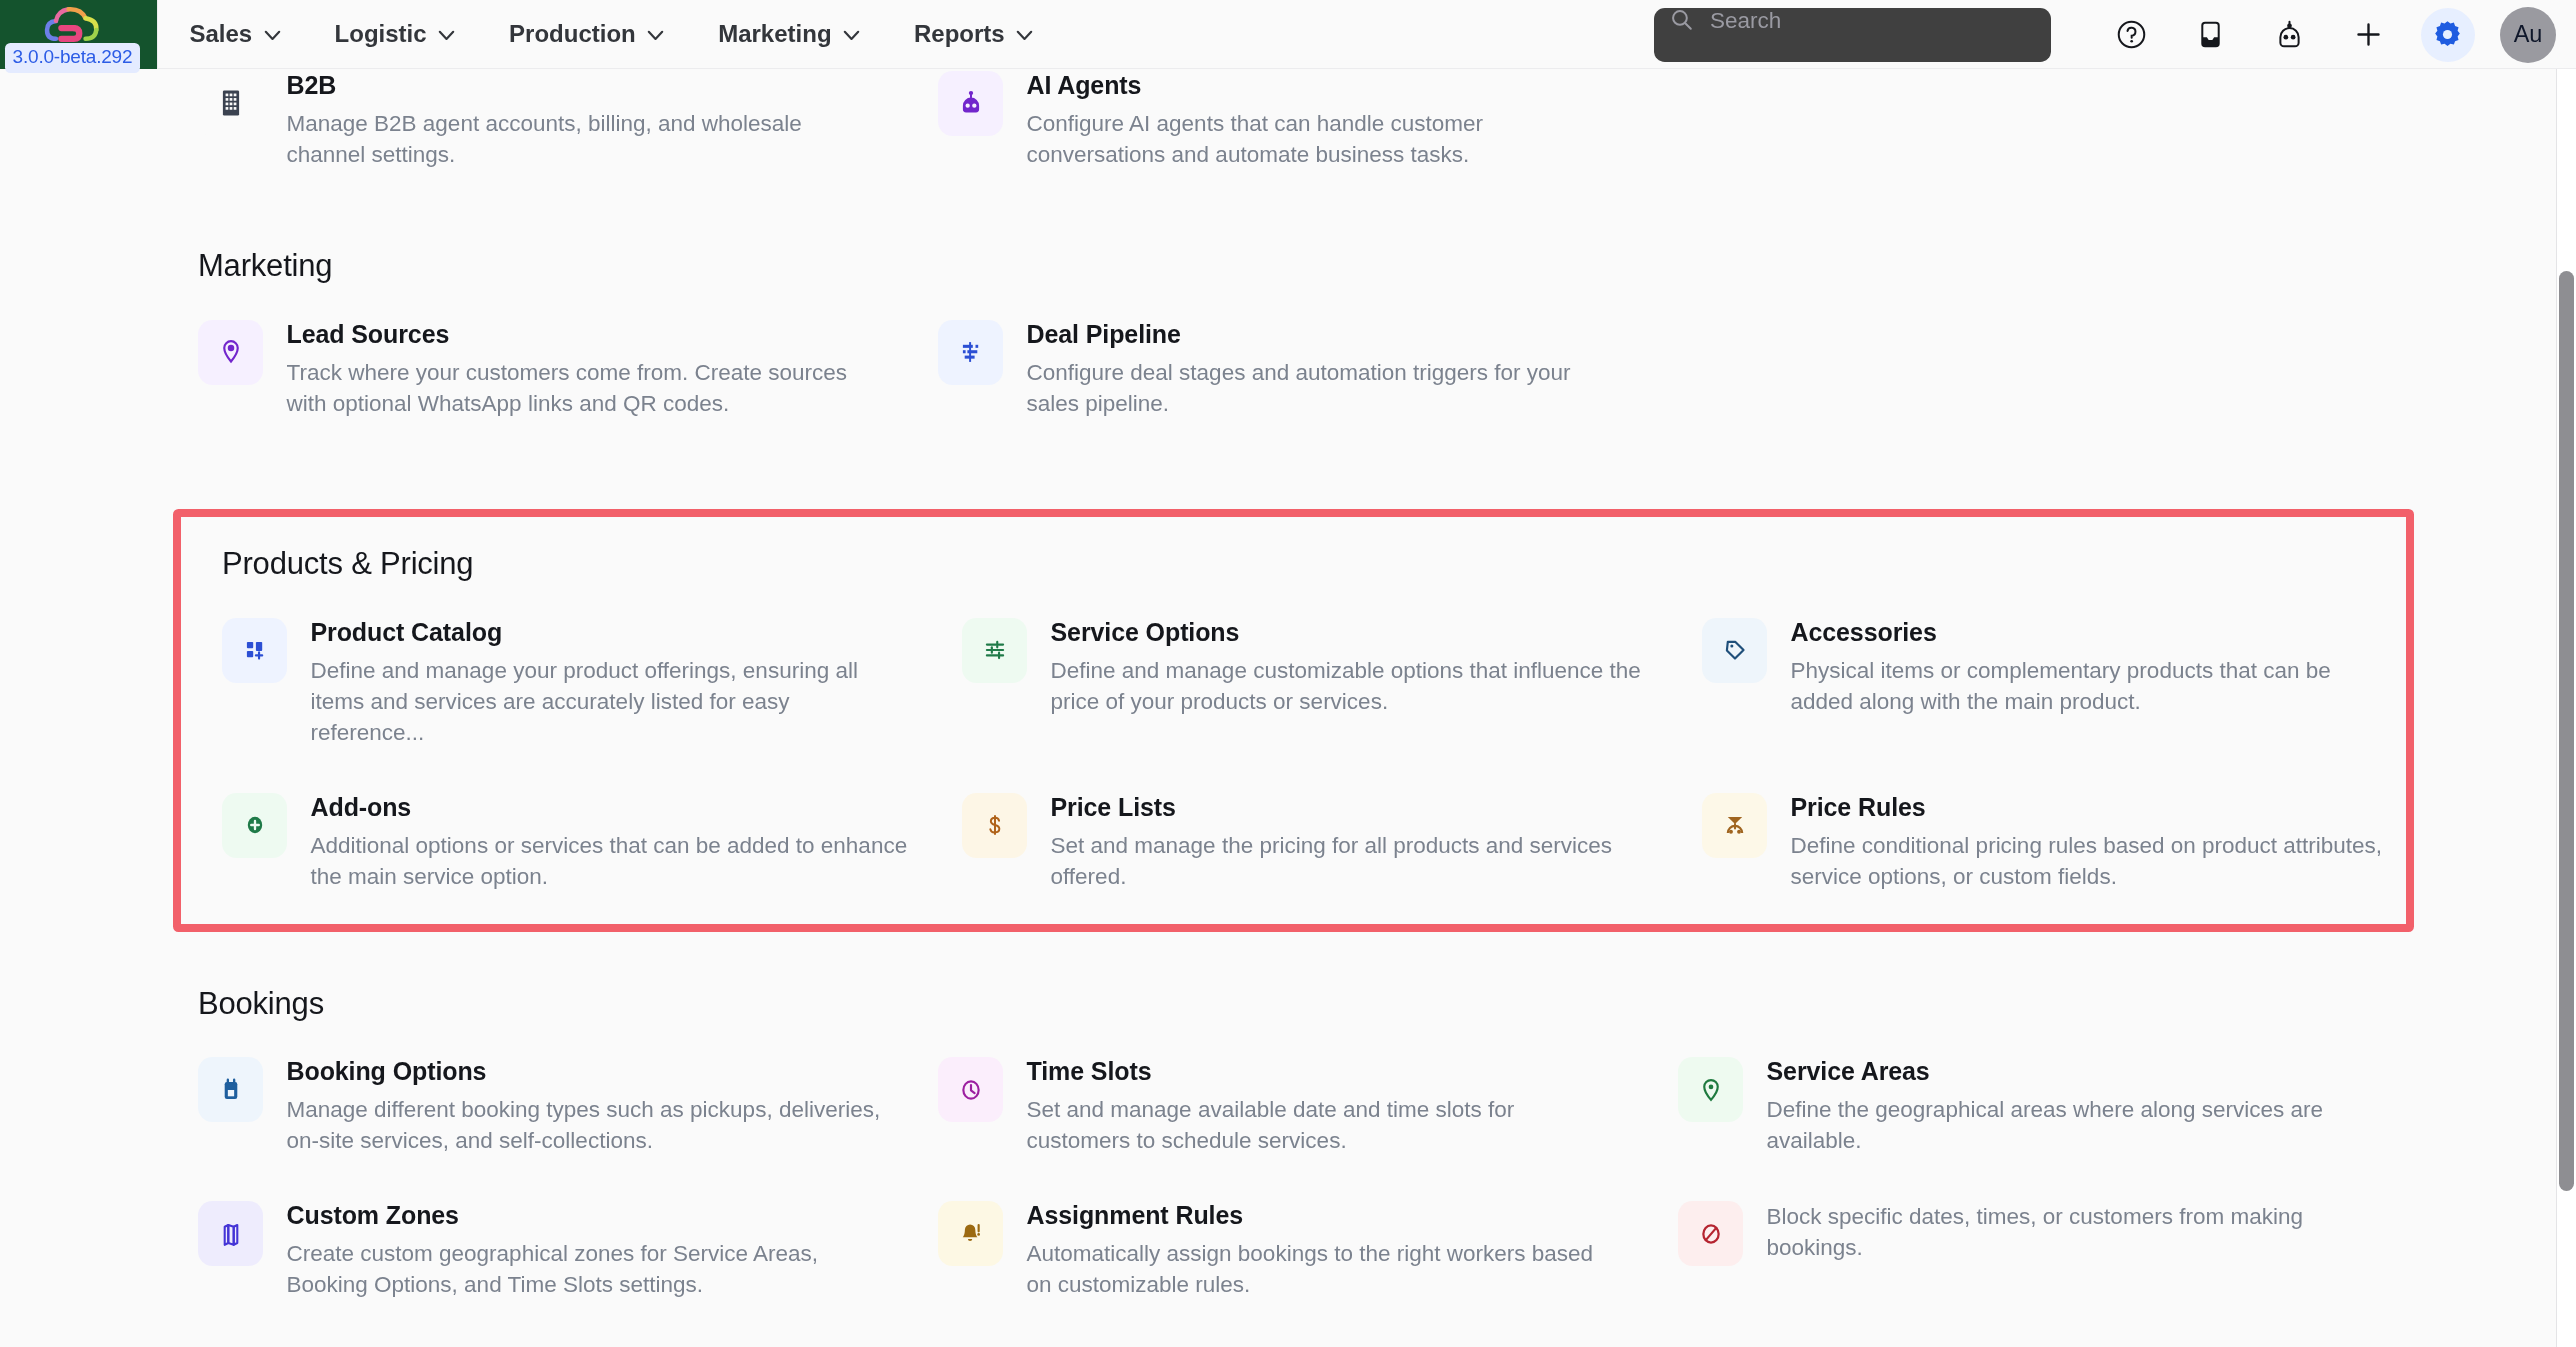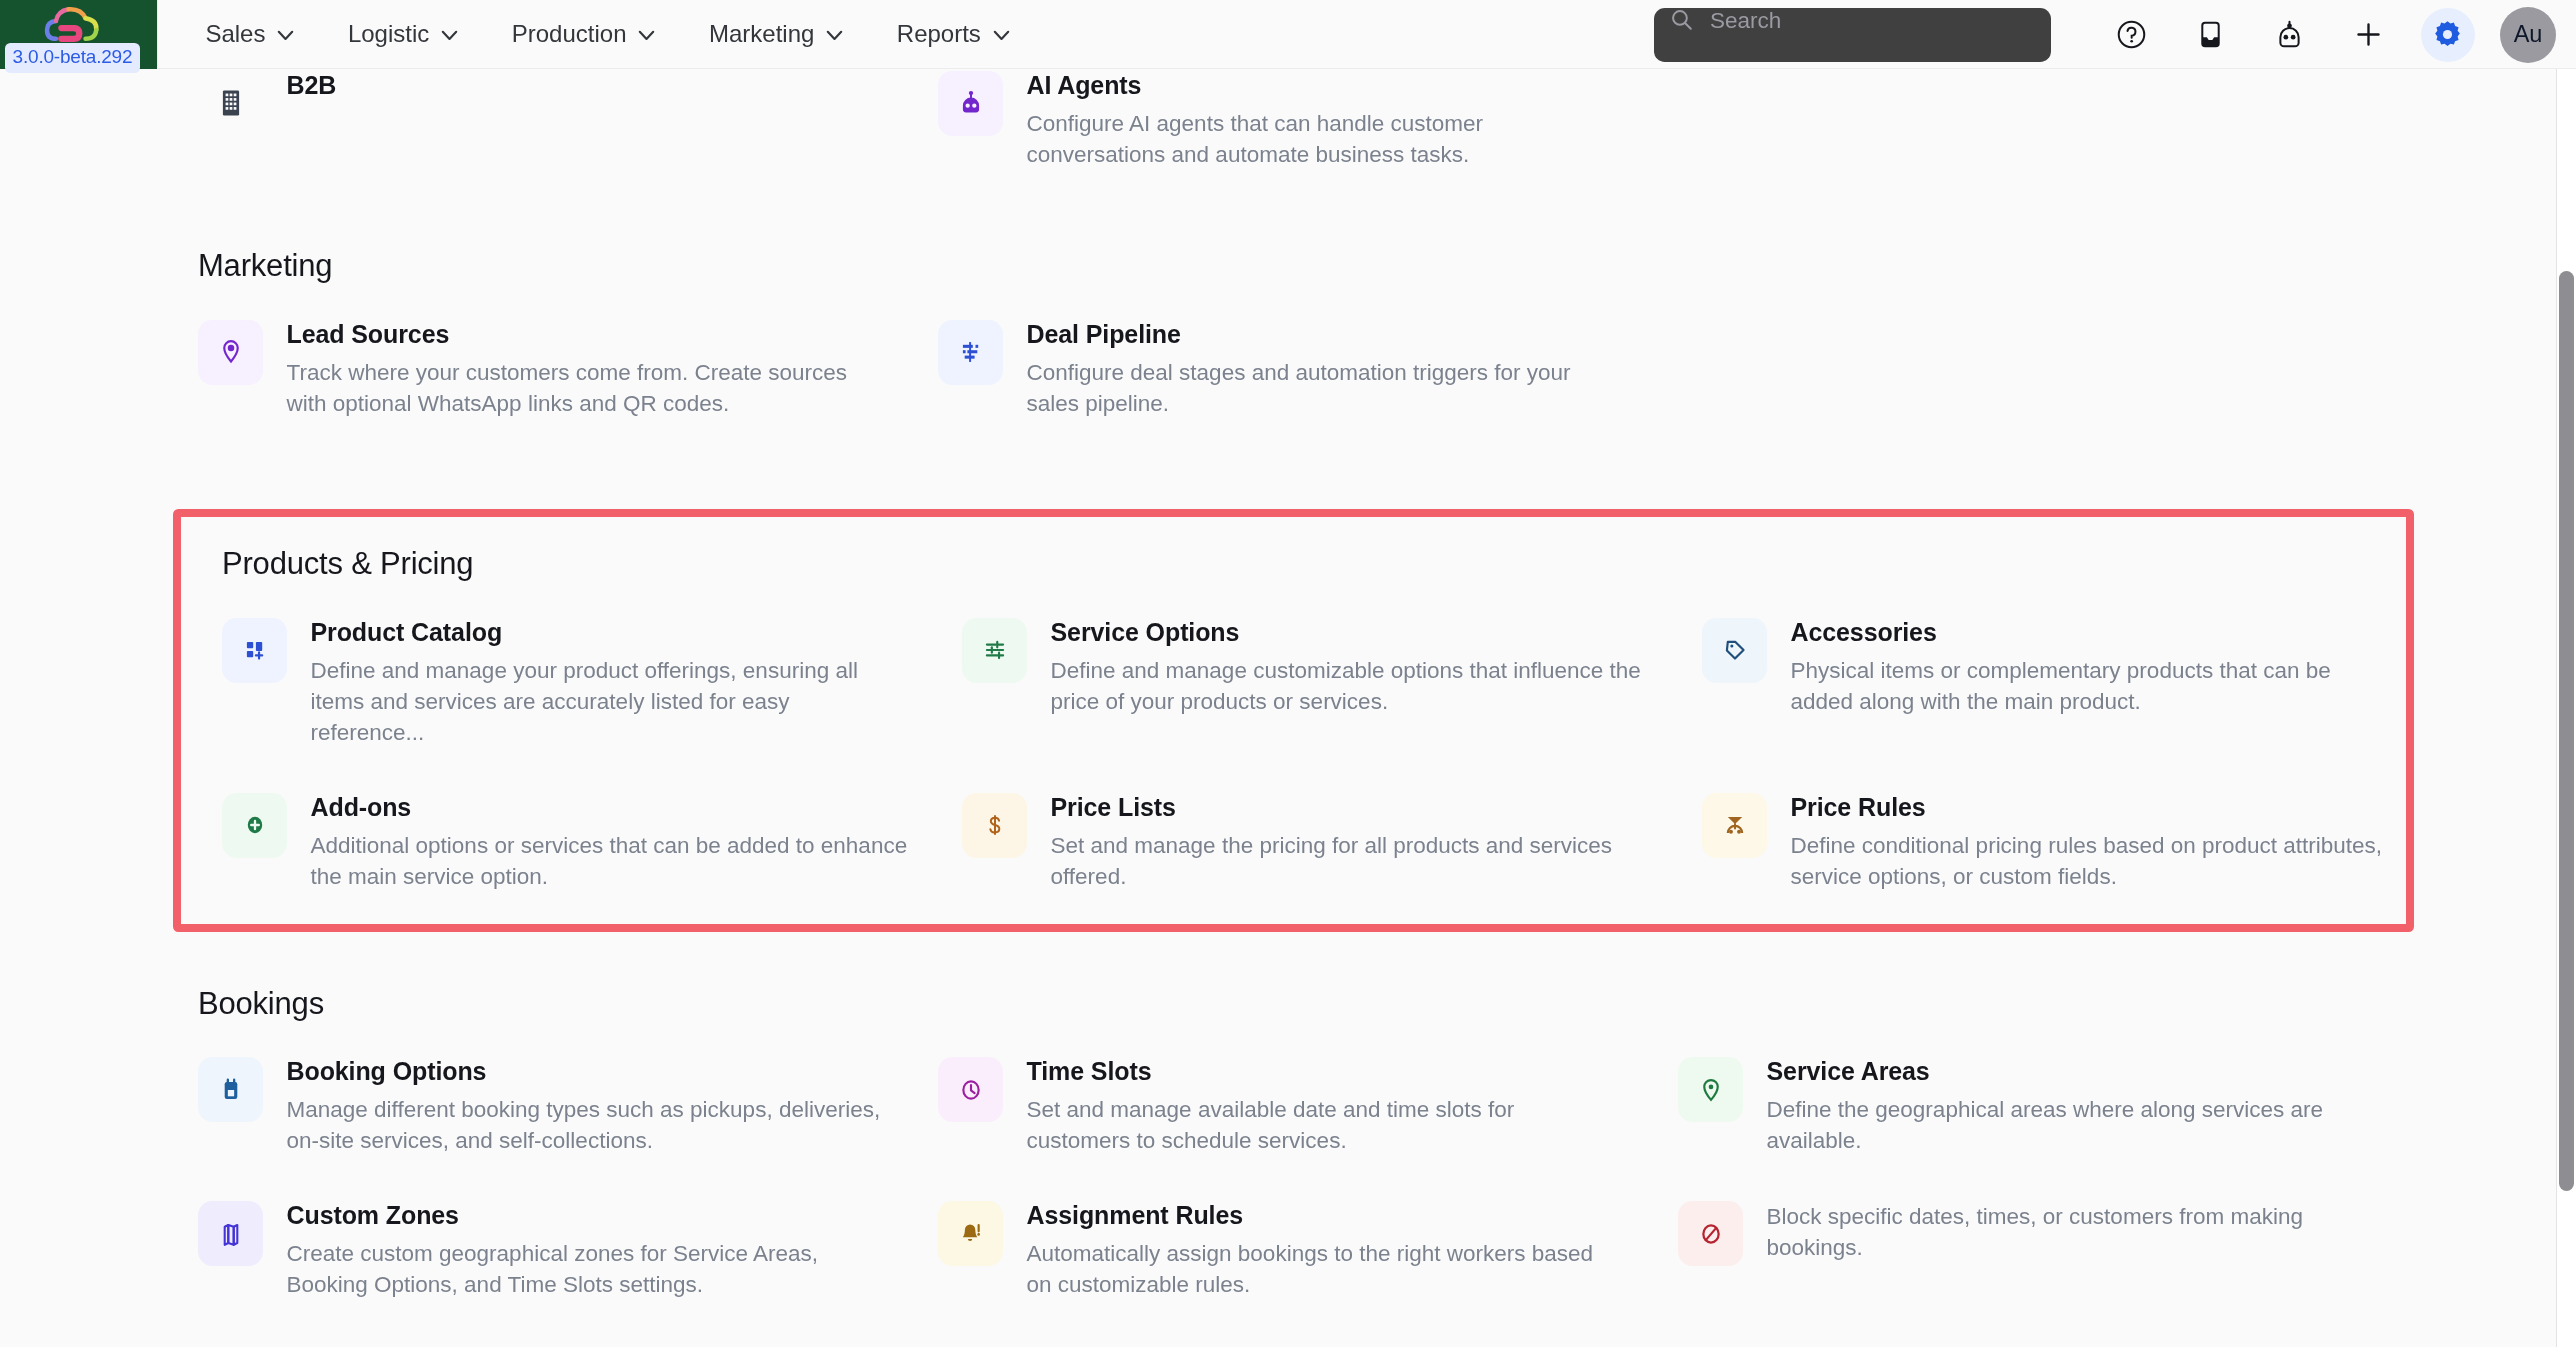--- a/index.html
+++ b/index.html
@@ -41,21 +41,22 @@
     padding: 3.6px 7.2px 4.5px 7.2px;
     border-radius: 5.4px;
     letter-spacing: -0.2px;
     white-space: nowrap;
     z-index: 5;
   }
   .nav-items {
     display: flex;
     align-items: center;
     gap: 43px;
-    margin-left: 42px;
+    margin-left: 26px;
+    font-weight: bold;
   }
   .nav-item {
     display: flex;
     align-items: center;
     gap: 11.7px;
     font-size: 24px;
     color: #33363b;
     padding: 7.2px 5.4px;
     cursor: pointer;
     white-space: nowrap;
@@ -344,20 +345,21 @@
                   <rect x="18.5" y="19.5" width="3" height="3"></rect>
                   <rect x="23" y="19.5" width="3" height="3"></rect>
                 <rect x="14" y="24.5" width="3" height="3"></rect>
                   <rect x="18.5" y="24.5" width="3" height="3"></rect>
                   <rect x="23" y="24.5" width="3" height="3"></rect>
               </g>
             </svg>
           </div>
           <div class="card-body">
             <div class="card-title">B2B</div>
+            <div class="card-desc">Manage B2B agent accounts, billing, and wholesale channel settings.</div>
           </div>
         </div>
 
         <div class="card">
           <div class="card-icon" style="background:#f6f0ff;">
             <svg viewBox="0 0 40 40" width="36" height="36">
               <circle cx="20" cy="9" r="2.4" fill="#7226cc"></circle>
               <path d="M20 11 v3" stroke="#7226cc" stroke-width="2.2" stroke-linecap="round"></path>
               <path d="M11 23 a9 9 0 0 1 18 0 v4 a3.5 3.5 0 0 1 -3.5 3.5 h-11 a3.5 3.5 0 0 1 -3.5 -3.5 z" fill="#7226cc"></path>
               <circle cx="16.3" cy="23" r="2.4" fill="#f6f0ff"></circle>

